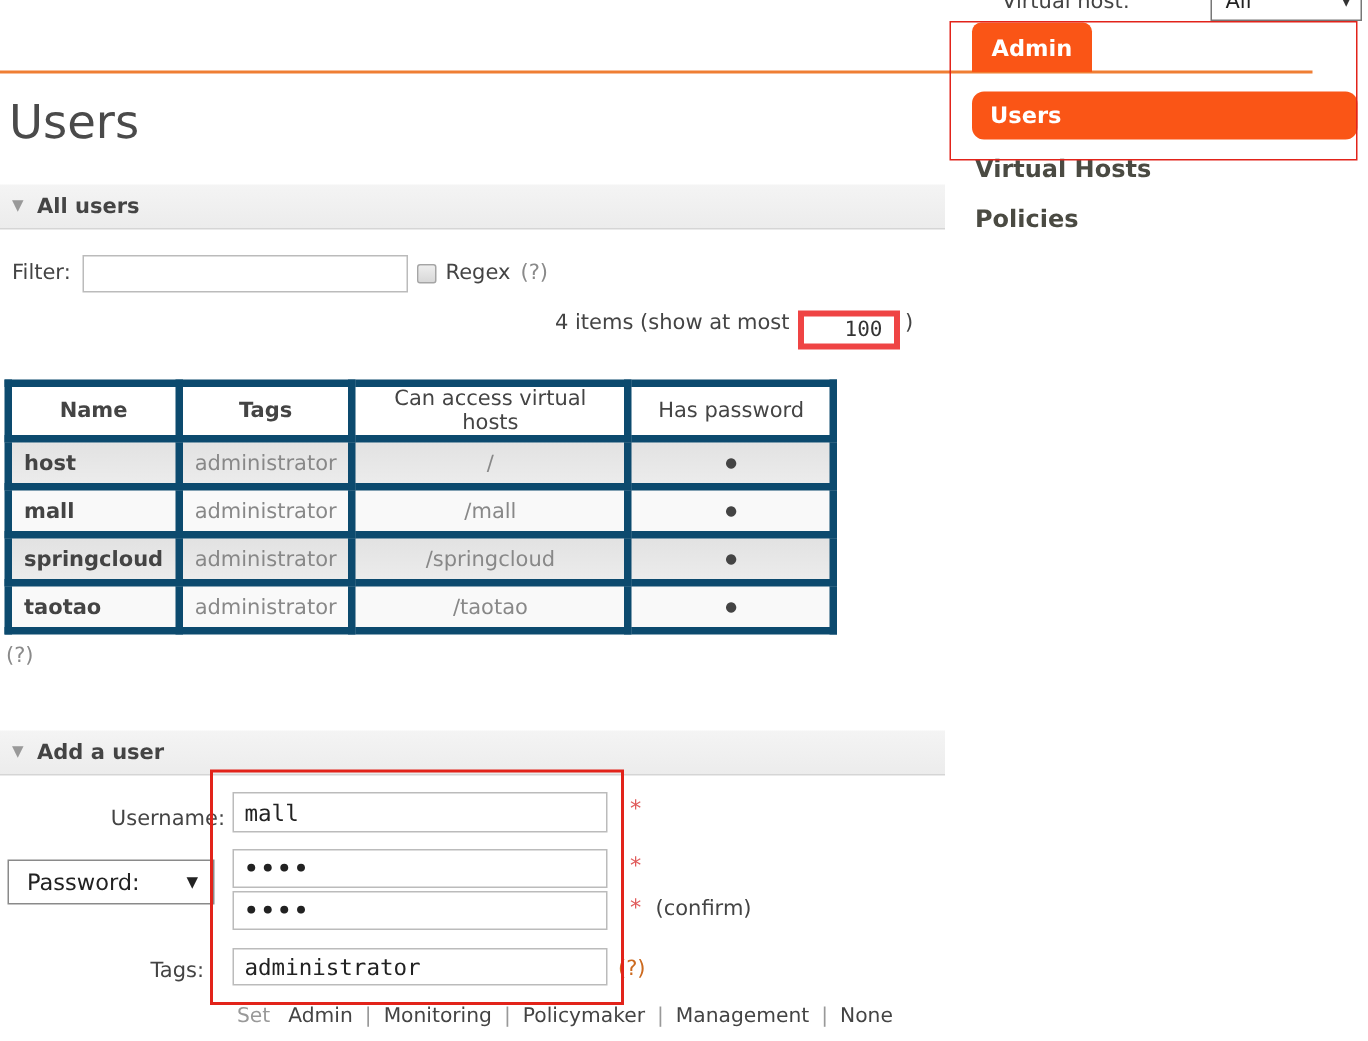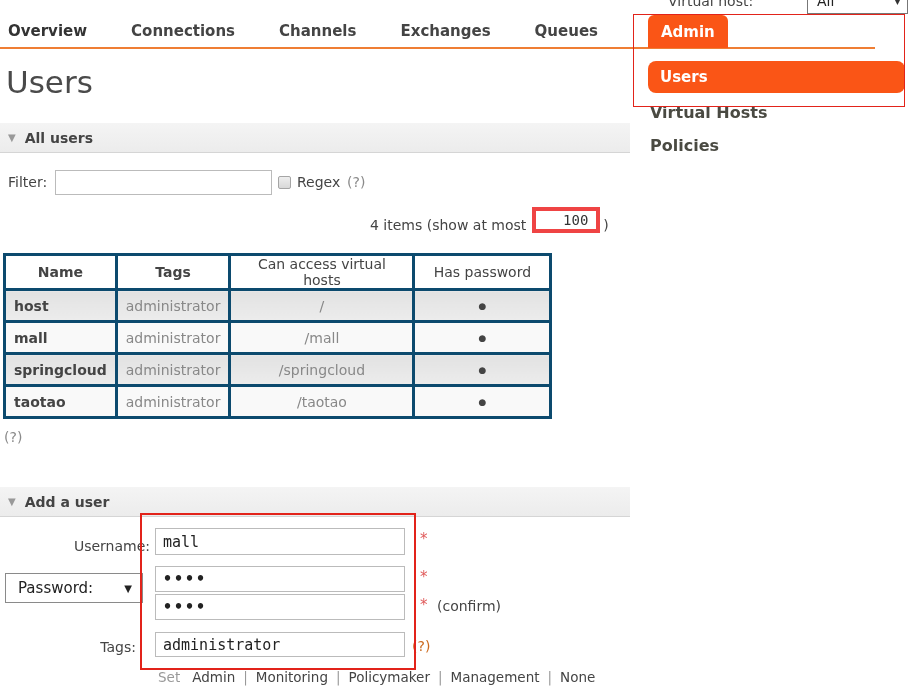--- a/index.html
+++ b/index.html
@@ -54,29 +54,29 @@
     border:1px solid #bbb; font:14px "DejaVu Sans Mono", monospace; padding:0 6px; color:#333;
   }
   .regex-check {
     position:absolute; left:278px; top:176px; width:13px; height:13px;
     border:1px solid #a5a5a5; background:linear-gradient(#eee,#d8d8d8); border-radius:2px;
   }
   .regex-label { position:absolute; left:297px; top:174px; font-size:14px; color:#444; }
   .help-gray { color:#8a8a8a; cursor:pointer; }
   .regex-help { position:absolute; left:347px; top:174px; font-size:14px; }
   
-  .items-row { position:absolute; left:370px; top:207px; display:flex; align-items:flex-end; font-size:14px; color:#444; }
+  .items-row { position:absolute; left:370px; top:207px; display:flex; align-items:flex-start; font-size:14px; color:#444; }
   .items-count-input {
     width:68px; height:26px; border:4px solid #ef4444; margin-left:6px;
     font:14px "DejaVu Sans Mono", monospace; text-align:right; padding-right:8px; color:#333; background:#fff;
   }
   .items-close { margin-left:3px; }
   
   .users-table { position:absolute; left:3px; top:253px; border-collapse:collapse; table-layout:fixed; }
-  .users-table th, .users-table td { border:3px solid #0c4a6e; font-size:14px; height:32px; padding:0 8px; }
+  .users-table th, .users-table td { border:5px solid #0c4a6e; font-size:14px; height:32px; padding:0 8px; }
   .users-table th { background:#fff; font-weight:normal; text-align:center; color:#444; height:30px; }
   .users-table th.sortable { font-weight:bold; cursor:pointer; }
   .users-table td.name { font-weight:bold; color:#444; text-align:left; }
   .users-table td.tags { color:#888; text-align:left; }
   .users-table td.vhosts { color:#888; text-align:center; }
   .users-table td.haspw { color:#444; text-align:center; font-size:9px; }
   .users-table tr.odd td { background:linear-gradient(#e2e2e2,#ececec); }
   .users-table tr.even td { background:#f9f9f9; }
   .col-name { width:104px; } .col-tags { width:107px; } .col-vh { width:184px; } .col-pw { width:137px; }
   .table-help { position:absolute; left:4px; top:429px; font-size:14px; }
@@ -115,27 +115,20 @@
 <body>
 
 <div id="page">
 
   <div class="vhost-label">Virtual host:</div>
   <div class="vhost-select">
     <span>All</span>
     <span class="arrow">▼</span>
   </div>
 
-  <div class="nav">
-    <span class="tab">Overview</span>
-    <span class="tab">Connections</span>
-    <span class="tab">Channels</span>
-    <span class="tab">Exchanges</span>
-    <span class="tab">Queues</span>
-  </div>
   <div class="nav-underline"></div>
   <div class="tab-admin">Admin</div>
 
   <div class="side-users">
     <span>Users</span>
   </div>
   <div class="side-link side-vhosts">Virtual Hosts</div>
   <div class="side-link side-policies">Policies</div>
 
   <div class="h1">Users</div>

